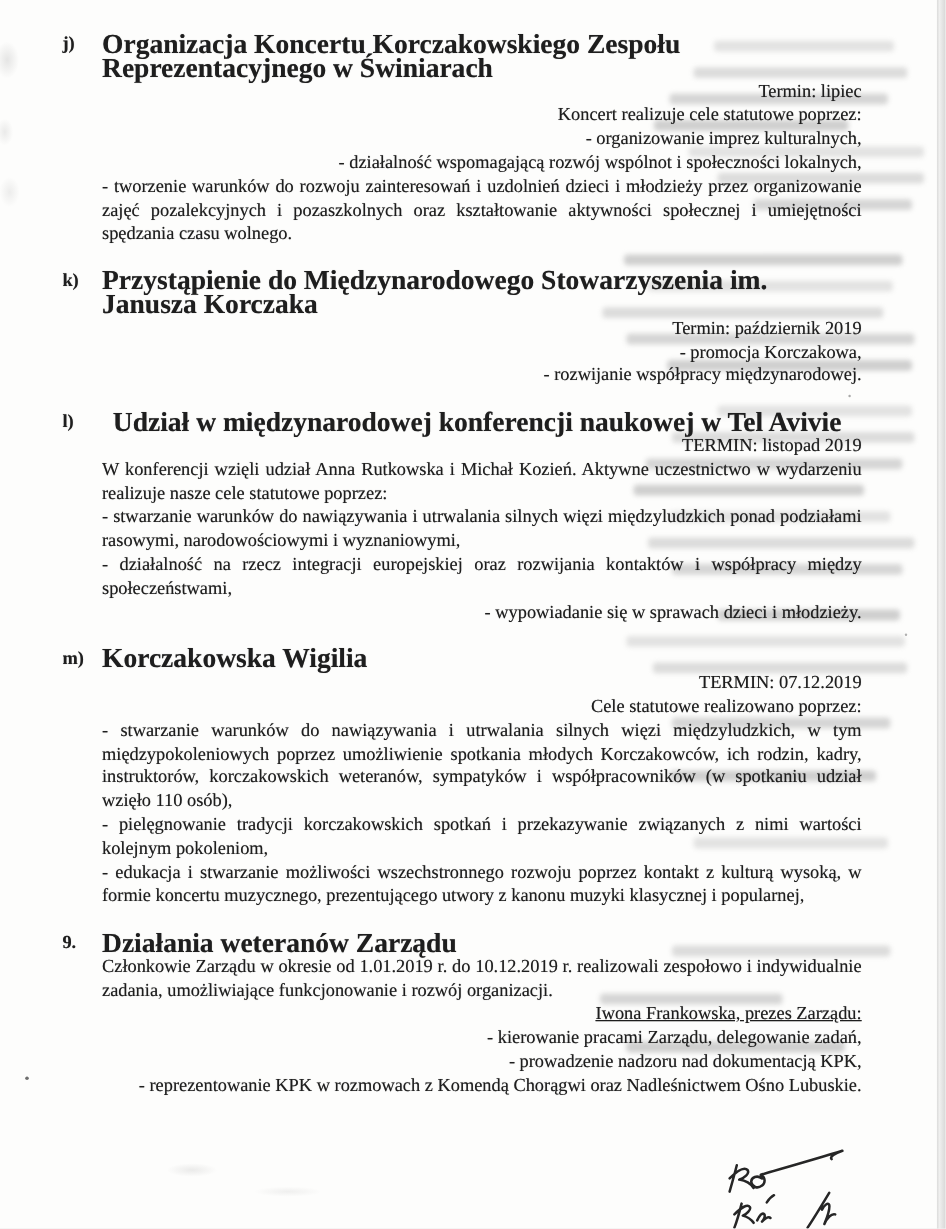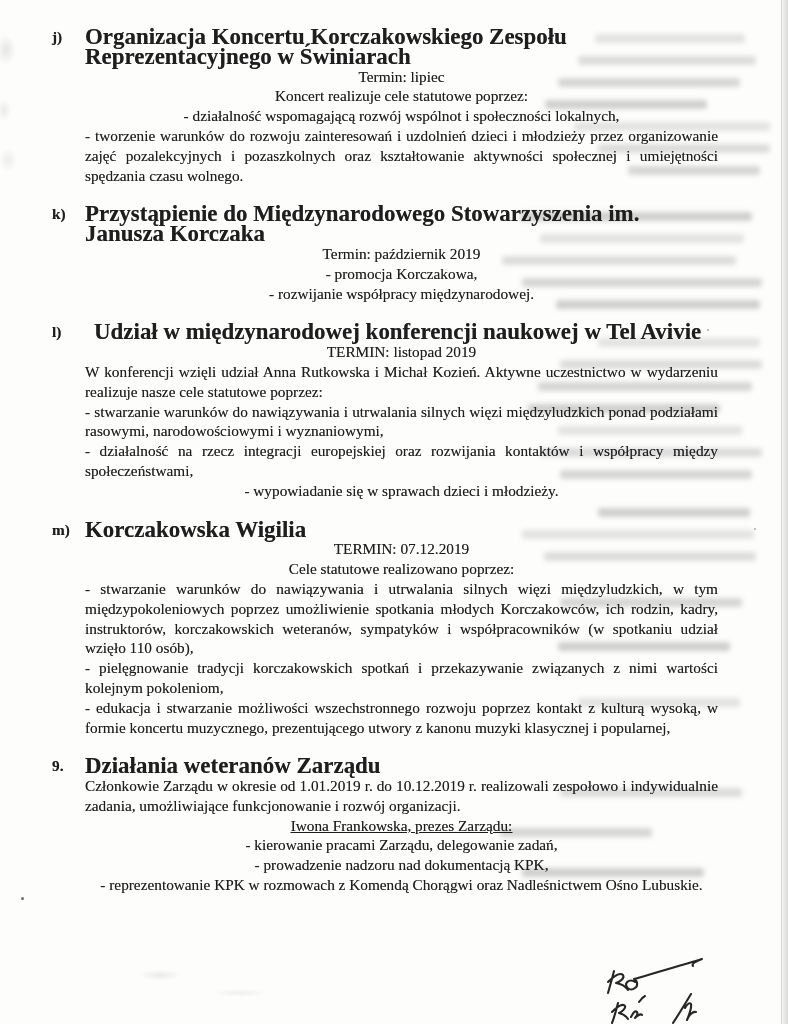--- a/index.html
+++ b/index.html
@@ -41,21 +41,21 @@
     padding:27px 70px 0 52px;
     font-size:15.3px;
     line-height:19.8px;
   }
   .section{display:flex;margin-bottom:19px;}
   .label{flex:0 0 33px;font-weight:bold;}
   .content{flex:1;min-width:0;}
   .title{font-weight:bold;margin:0;}
   .title.indent-sm{padding-left:9px;}
   .content p{margin:0;text-align:justify;text-justify:inter-word;}
-  .content p.no-just{text-align:center;}
+  .content p.no-just{text-align:right;}
   .underline{text-decoration:underline;}
   .doc, .doc *{text-shadow:0 0 .6px rgba(25,25,25,.55);}
 
   .signature{position:absolute;left:572px;top:935px;}
 </style>
 </head>
 <body>
 
 <div class="page">
 
@@ -98,20 +98,21 @@
   <div class="speck s3"></div>
 
   <main class="doc">
 
     <div class="section">
       <span class="label">j)</span>
       <div class="content">
         <h2 class="title">Organizacja Koncertu Korczakowskiego Zespołu Reprezentacyjnego w Świniarach</h2>
         <p class="no-just">Termin: lipiec</p>
         <p class="no-just">Koncert realizuje cele statutowe poprzez:</p>
+        <p class="no-just">- organizowanie imprez kulturalnych,</p>
         <p class="no-just">- działalność wspomagającą rozwój wspólnot i społeczności lokalnych,</p>
         <p>- tworzenie warunków do rozwoju zainteresowań i uzdolnień dzieci i młodzieży przez organizowanie zajęć pozalekcyjnych i pozaszkolnych oraz kształtowanie aktywności społecznej i umiejętności spędzania czasu wolnego.</p>
       </div>
     </div>
 
     <div class="section">
       <span class="label">k)</span>
       <div class="content">
         <h2 class="title">Przystąpienie do Międzynarodowego Stowarzyszenia im. Janusza Korczaka</h2>
         <p class="no-just">Termin: październik 2019</p>

